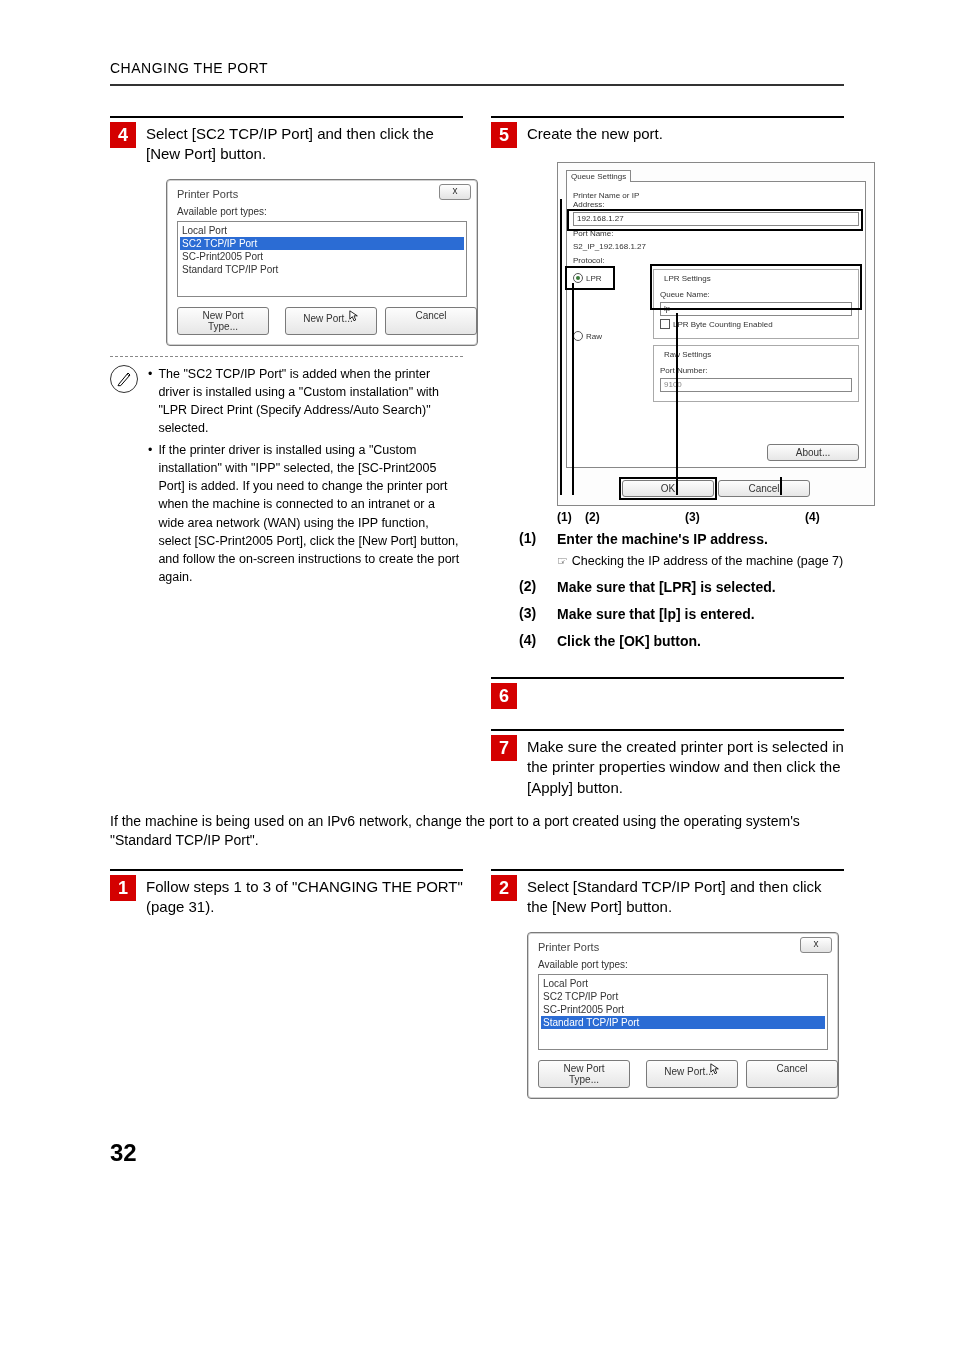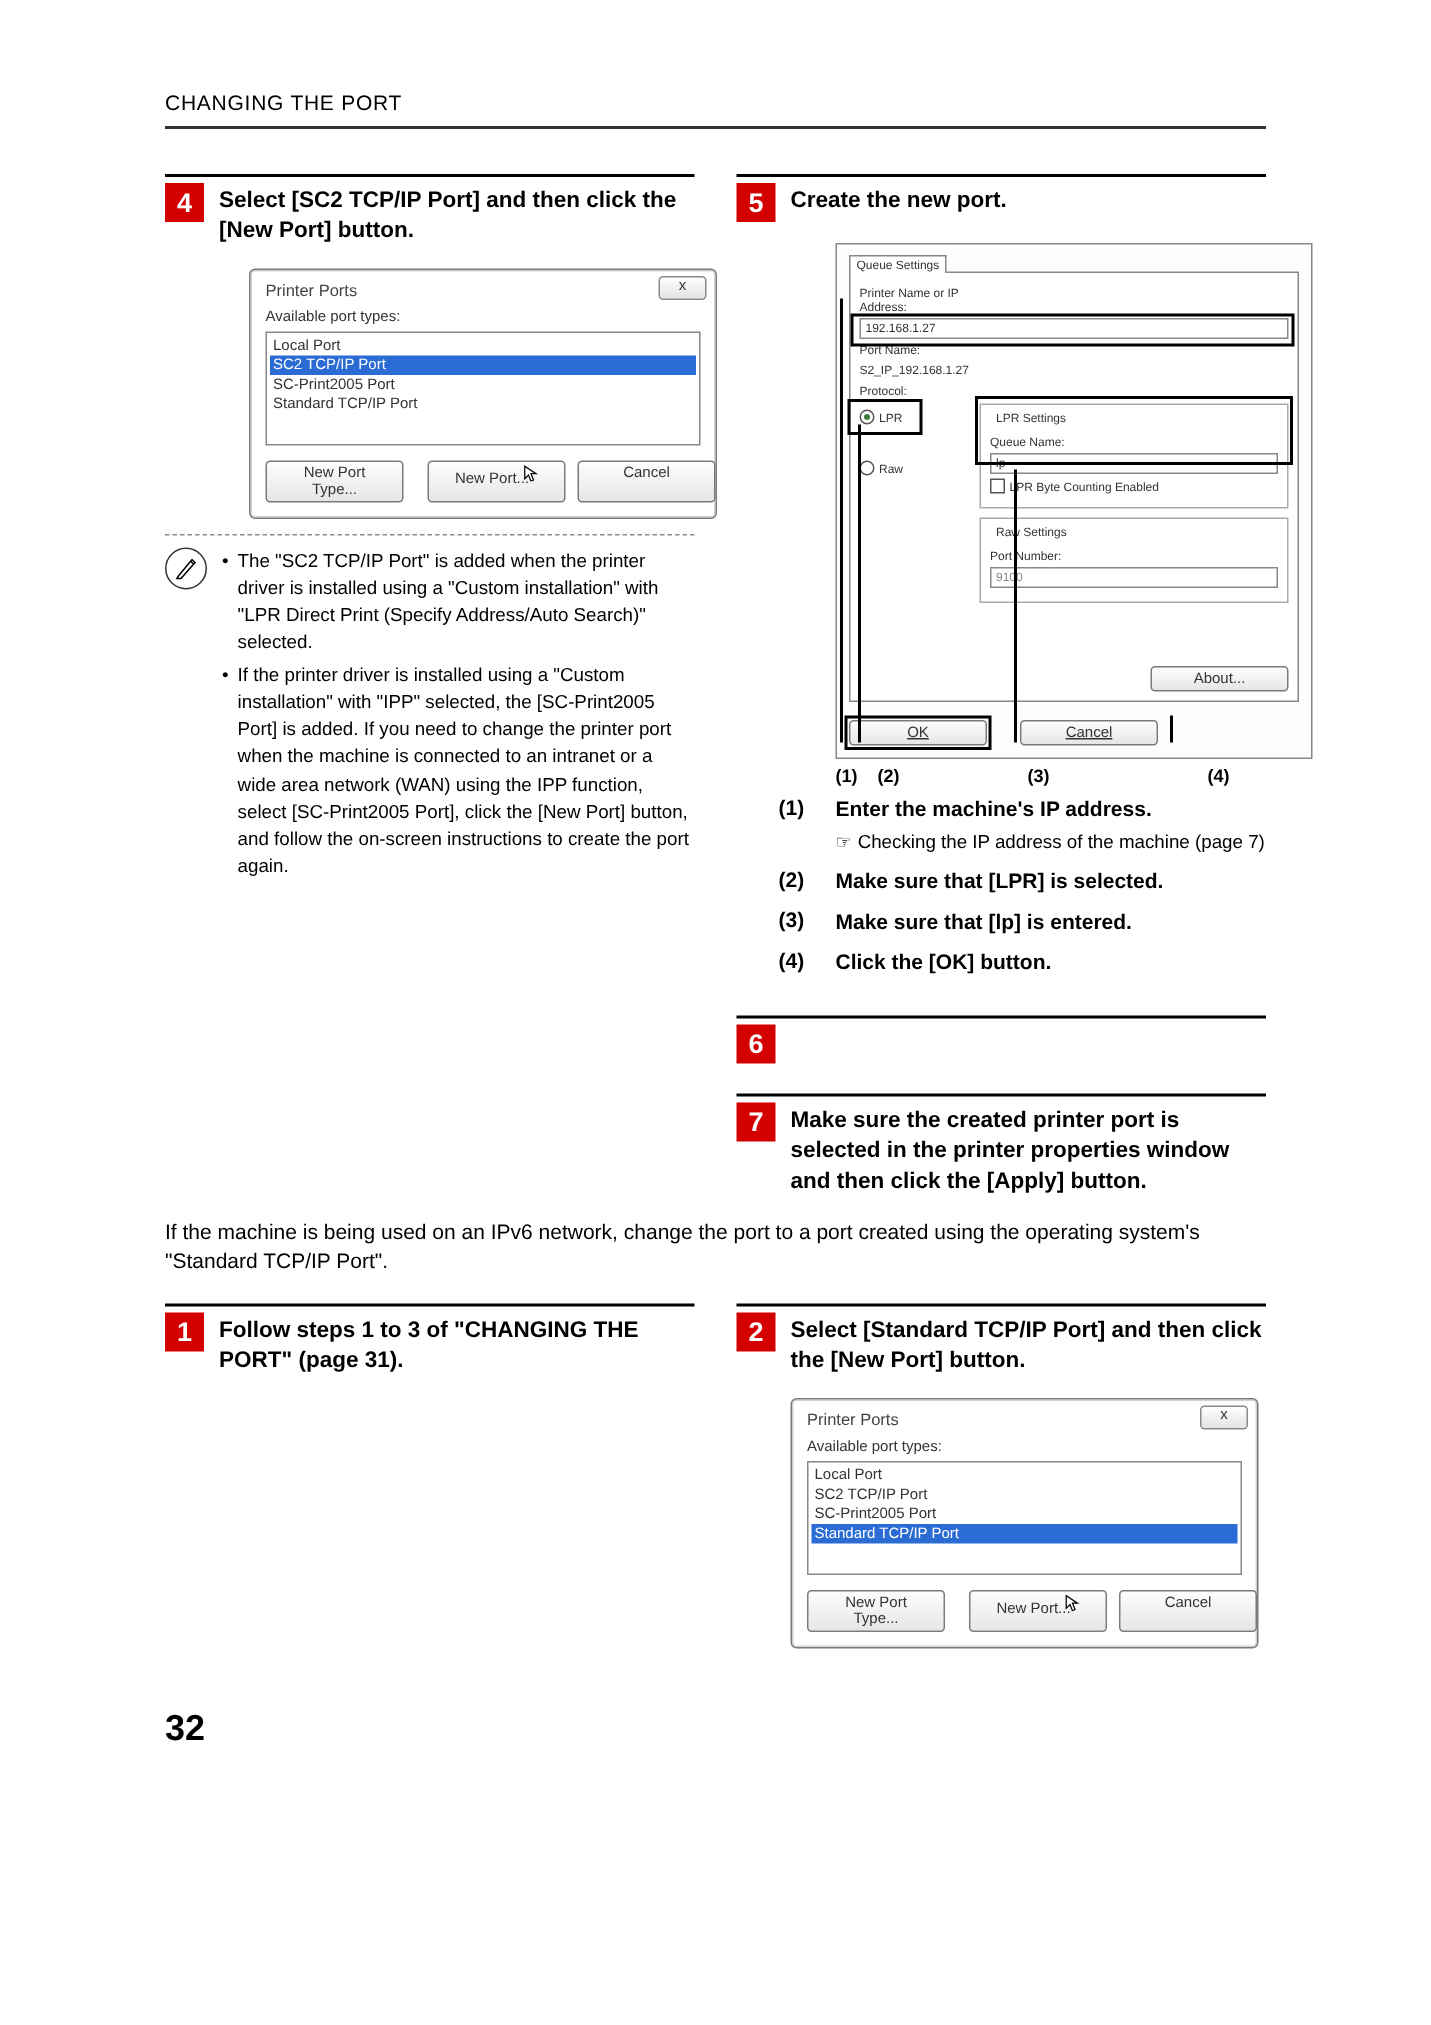--- a/index.html
+++ b/index.html
@@ -3,21 +3,21 @@
 <meta charset="utf-8">
 <style>
   html,body{margin:0;padding:0;background:#fff;font-family:Arial,Helvetica,sans-serif;color:#000;}
   .page{width:834px;margin:0 auto;position:relative;padding:60px 50px 40px 50px;box-sizing:border-box;}
   .header-title{font-size:14px;letter-spacing:0.5px;margin-bottom:8px;}
   .header-rule{border:none;border-top:2px solid #333;margin:0 0 30px 0;}
   .cols{display:flex;gap:28px;}
   .col{flex:1;min-width:0;}
   .step{display:flex;align-items:flex-start;gap:10px;border-top:2px solid #000;padding-top:6px;margin-bottom:14px;}
   .step-num{flex:none;width:26px;height:26px;background:#d40000;color:#fff;font-weight:bold;font-size:18px;display:flex;align-items:center;justify-content:center;margin-top:-2px;}
-  .step-text{font-weight:bold;font-size:15px;line-height:1.35;}
+  .step-text{font-weight:normal;font-size:15px;line-height:1.35;}
   .shot{border:1px solid #7a7a7a;border-radius:4px;padding:8px 10px 10px 10px;margin:6px 0 10px 56px;width:290px;background:#fff;box-shadow:0 0 0 1px #d0d0d0 inset;position:relative;font-size:10px;color:#333;}
   .shot-title{font-size:11px;color:#444;margin-bottom:6px;}
   .shot-close{position:absolute;top:4px;right:6px;width:30px;height:14px;border:1px solid #888;border-radius:3px;background:linear-gradient(#fefefe,#e3e3e3);font-size:10px;line-height:12px;text-align:center;}
   .shot-sub{font-size:10px;margin:4px 0;}
   .listbox{border:1px solid #888;height:70px;padding:2px 2px;background:#fff;overflow:hidden;}
   .listbox .item{font-size:10px;padding:1px 2px;}
   .listbox .item.sel{background:#2b6cd4;color:#fff;}
   .btnrow{display:flex;gap:8px;margin-top:10px;justify-content:flex-start;}
   .btn{border:1px solid #7a7a7a;border-radius:3px;background:linear-gradient(#fdfdfd,#e6e6e6);padding:2px 10px;font-size:10px;min-width:70px;text-align:center;}
   .btnrow .spacer{flex:1;}
@@ -40,21 +40,21 @@
   .proto-left{width:70px;padding-top:2px;}
   .proto-right{flex:1;}
   .grp{border:1px solid #aaa;padding:4px 6px 6px 6px;margin-bottom:6px;}
   .grp-title{font-size:8px;margin:-8px 0 4px 2px;background:#fff;display:inline-block;padding:0 2px;}
   .radio{display:inline-flex;align-items:center;gap:3px;font-size:8px;margin:2px 0;}
   .radio .dot{width:8px;height:8px;border:1px solid #555;border-radius:50%;display:inline-flex;align-items:center;justify-content:center;}
   .radio.checked .dot::after{content:"";width:4px;height:4px;background:#3a7a3a;border-radius:50%;}
   .chk{display:inline-flex;align-items:center;gap:3px;font-size:8px;}
   .chk .box{width:8px;height:8px;border:1px solid #555;background:#fff;}
   .about-row{display:flex;justify-content:flex-end;margin-top:36px;}
-  .ok-row{display:flex;justify-content:flex-start;gap:22px;margin-top:12px;text-decoration:underline;}
+  .ok-row{display:flex;justify-content:center;gap:4px;margin-top:12px;}
   .callout-nums{font-size:12px;font-weight:bold;display:flex;gap:0;margin:4px 0 6px 66px;width:300px;}
   .callout-nums span{display:inline-block;}
   .callout-nums .c1{width:24px;}
   .callout-nums .c2{width:100px;}
   .callout-nums .c3{width:120px;}
   .callout-nums .c4{}
   .sublist{margin:6px 0 0 28px;font-size:14px;}
   .sublist .sl{display:flex;gap:10px;margin-bottom:8px;}
   .sublist .sl .num{flex:none;font-weight:bold;width:28px;}
   .sublist .sl .txt{font-weight:bold;line-height:1.35;}
@@ -148,21 +148,21 @@
           <div class="field-label">Port Name:</div>
         </div>
         <div class="field-row">
           <div class="field-input" style="width:100%;border:none;padding:0;">S2_IP_192.168.1.27</div>
         </div>
         <div class="field-row">
           <div class="field-label">Protocol:</div>
         </div>
         <div class="proto-area">
           <div class="proto-left">
-            <div style="position:relative;margin-bottom:20px;">
+            <div style="position:relative;margin-bottom:44px;">
               <label class="radio checked">
                       <span class="dot"></span>
                       <span>LPR</span>
                     </label>
               <div class="callout-frame" style="left:-8px;top:-5px;width:46px;height:20px;"></div>
             </div>
             <label class="radio">
                     <span class="dot"></span>
                     <span>Raw</span>
                   </label>

